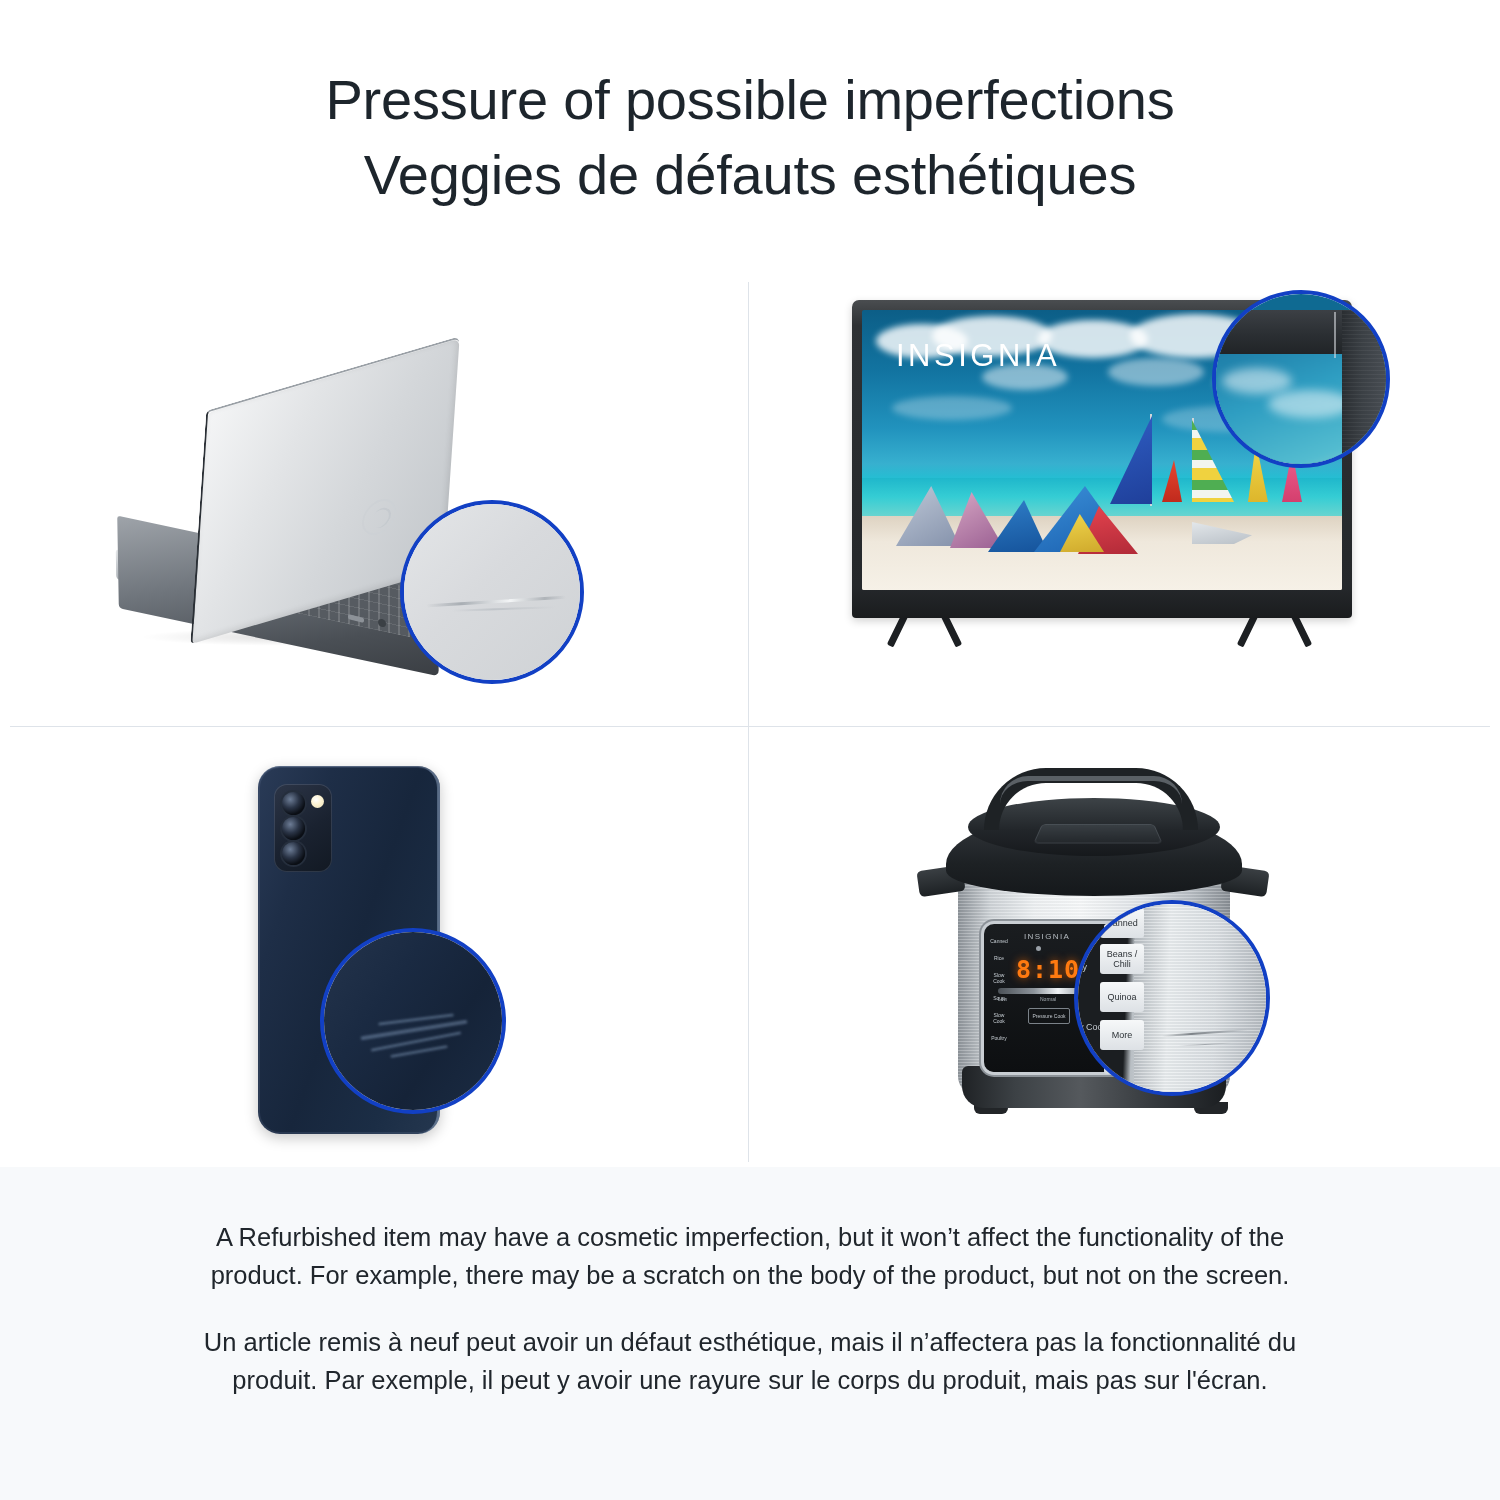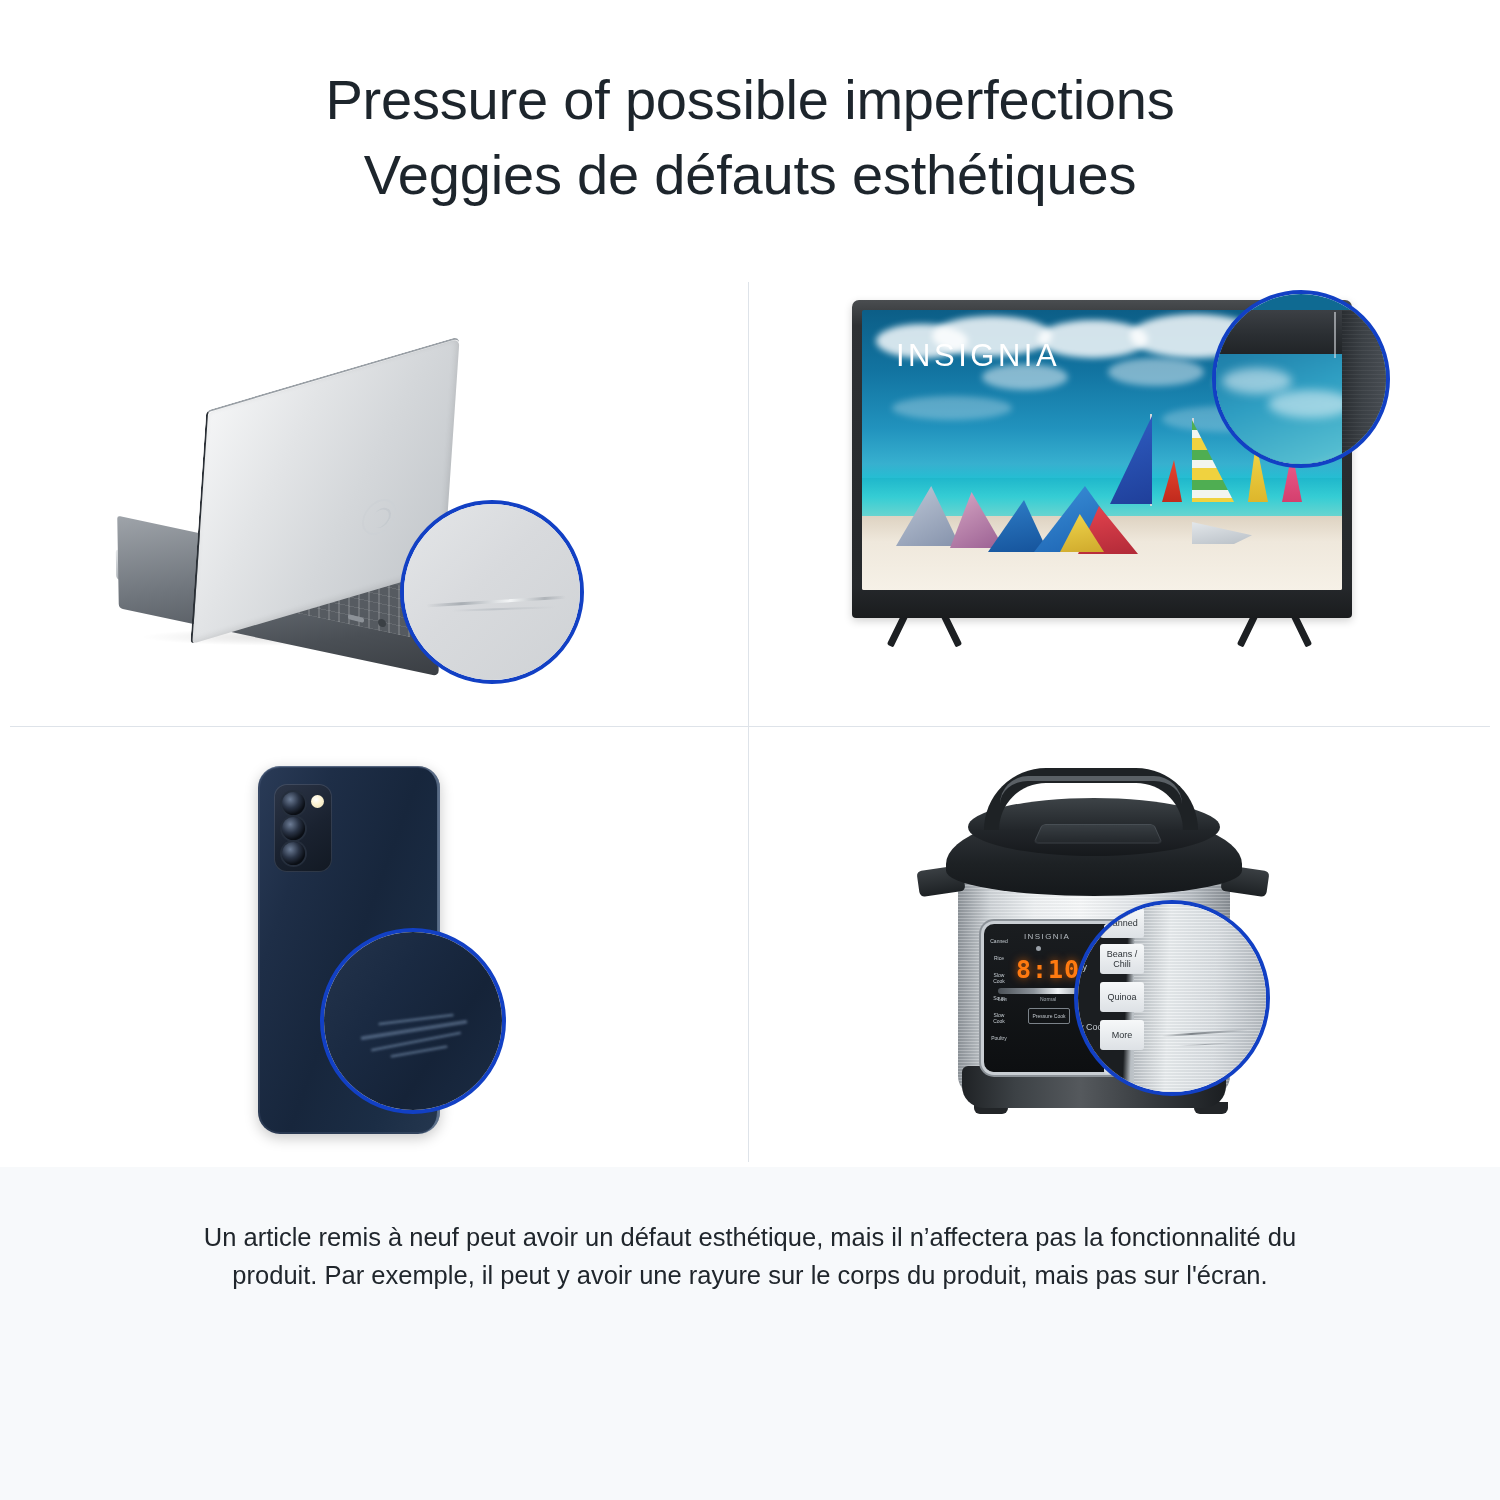--- a/index.html
+++ b/index.html
@@ -600,16 +600,17 @@
             <div class="mag-sbtn" style="top:116px;">More</div>
             <div class="mag-scratch"></div>
             <div class="mag-scratch2"></div>
           </div>
         </div>
       </div>
     </div>
   </div>
 
   <div class="footer">
+    <p>A Refurbished item may have a cosmetic imperfection, but it won’t affect the functionality of the product. For example, there may be a scratch on the body of the product, but not on the screen.</p>
     <p>Un article remis à neuf peut avoir un défaut esthétique, mais il n’affectera pas la fonctionnalité du produit. Par exemple, il peut y avoir une rayure sur le corps du produit, mais pas sur l'écran.</p>
   </div>
 
 </div>
 
 </body></html>

